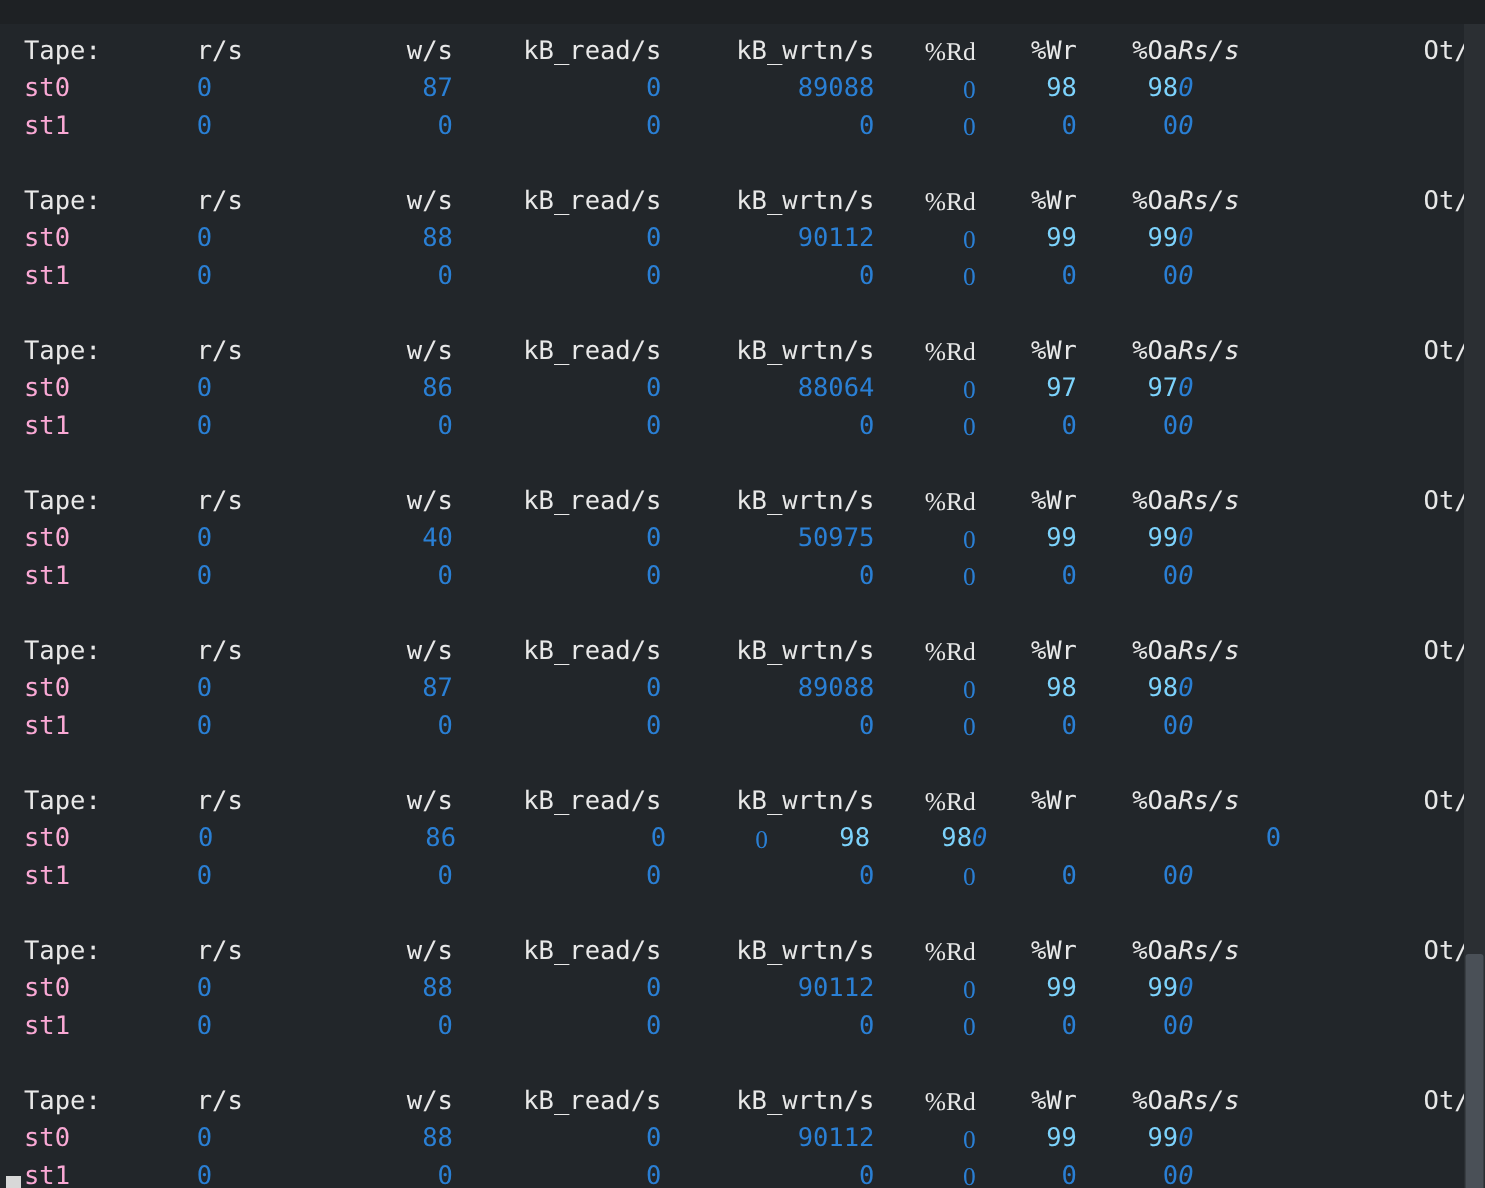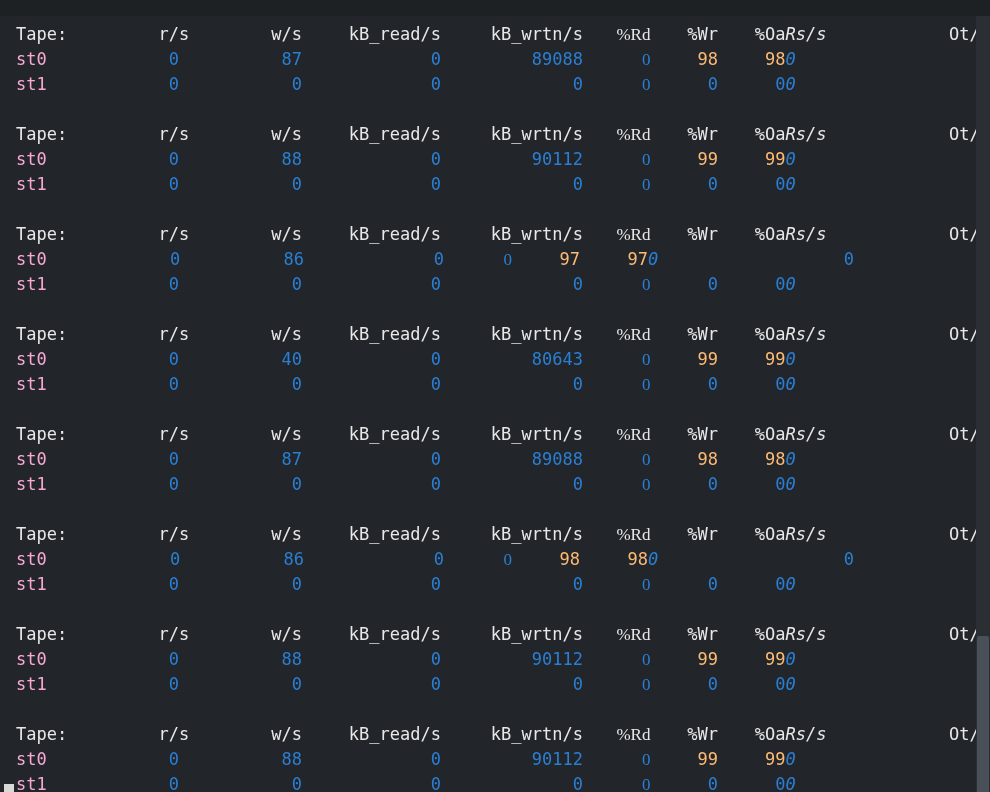--- a/index.html
+++ b/index.html
@@ -28,34 +28,34 @@
   .block {
     margin-bottom: 25px;
   }
   .row {
     display: flex;
     white-space: pre;
     height: 25px;
   }
   
   .c-label  { width: 116px; text-align: left; }
-  .c-rs     { width: 86px;  text-align: center; }
+  .c-rs     { width: 86px;  text-align: left; }
   .c-ws     { width: 86px;  text-align: right; }
   .c-kbr    { width: 140px; text-align: right; }
   .c-kbw    { width: 143px; text-align: right; }
   .c-rd     { width: 68px;  text-align: right; font-family: Liberation Serif, serif; }
   .c-wr     { width: 68px;  text-align: right; }
   .c-oa     { width: 68px;  text-align: right; }
   .c-rss    { width: 103px; text-align: left; font-style: italic; }
   .c-ots    { width: 103px; text-align: right; }
 
   .hdr { color: #e8e8e8; }
   .dev { color: #f9a8d4; }
   .num { color: #2a7fd4; }
-  .pct-red { color: #fdba74; }
+  .pct-red { color: #7dd3fc; }
   .scrollbar-track {
     position: absolute;
     top: 0;
     right: 0;
     width: 14px;
     height: 792px;
     background: #2b2f33;
   }
   .scrollbar-thumb {
     position: absolute;
@@ -82,26 +82,26 @@
         <div class="row"><span class="c-label dev">st0</span><span class="c-rs num">0</span><span class="c-ws num">87</span><span class="c-kbr num">0</span><span class="c-kbw num">89088</span><span class="c-rd num">0</span><span class="c-wr pct-red">98</span><span class="c-oa pct-red">98</span><span class="c-rss num">0</span><span class="c-ots num">0</span></div>
         <div class="row"><span class="c-label dev">st1</span><span class="c-rs num">0</span><span class="c-ws num">0</span><span class="c-kbr num">0</span><span class="c-kbw num">0</span><span class="c-rd num">0</span><span class="c-wr num">0</span><span class="c-oa num">0</span><span class="c-rss num">0</span><span class="c-ots num">0</span></div>
       </div>
       <div class="block">
         <div class="row"><span class="c-label hdr">Tape:</span><span class="c-rs hdr">r/s</span><span class="c-ws hdr">w/s</span><span class="c-kbr hdr">kB_read/s</span><span class="c-kbw hdr">kB_wrtn/s</span><span class="c-rd hdr">%Rd</span><span class="c-wr hdr">%Wr</span><span class="c-oa hdr">%Oa</span><span class="c-rss hdr">Rs/s</span><span class="c-ots hdr">Ot/s</span></div>
         <div class="row"><span class="c-label dev">st0</span><span class="c-rs num">0</span><span class="c-ws num">88</span><span class="c-kbr num">0</span><span class="c-kbw num">90112</span><span class="c-rd num">0</span><span class="c-wr pct-red">99</span><span class="c-oa pct-red">99</span><span class="c-rss num">0</span><span class="c-ots num">0</span></div>
         <div class="row"><span class="c-label dev">st1</span><span class="c-rs num">0</span><span class="c-ws num">0</span><span class="c-kbr num">0</span><span class="c-kbw num">0</span><span class="c-rd num">0</span><span class="c-wr num">0</span><span class="c-oa num">0</span><span class="c-rss num">0</span><span class="c-ots num">0</span></div>
       </div>
       <div class="block">
         <div class="row"><span class="c-label hdr">Tape:</span><span class="c-rs hdr">r/s</span><span class="c-ws hdr">w/s</span><span class="c-kbr hdr">kB_read/s</span><span class="c-kbw hdr">kB_wrtn/s</span><span class="c-rd hdr">%Rd</span><span class="c-wr hdr">%Wr</span><span class="c-oa hdr">%Oa</span><span class="c-rss hdr">Rs/s</span><span class="c-ots hdr">Ot/s</span></div>
-        <div class="row"><span class="c-label dev">st0</span><span class="c-rs num">0</span><span class="c-ws num">86</span><span class="c-kbr num">0</span><span class="c-rd num">0</span><span class="c-wr pct-red">97</span><span class="c-oa pct-red">97</span><span class="c-rss num">0</span><span class="c-ots num">0</span></div>
+        <div class="row"><span class="c-label dev">st0</span><span class="c-rs num">0</span><span class="c-ws num">86</span><span class="c-kbr num">0</span><span class="c-kbw num">88064</span><span class="c-rd num">0</span><span class="c-wr pct-red">97</span><span class="c-oa pct-red">97</span><span class="c-rss num">0</span><span class="c-ots num">0</span></div>
         <div class="row"><span class="c-label dev">st1</span><span class="c-rs num">0</span><span class="c-ws num">0</span><span class="c-kbr num">0</span><span class="c-kbw num">0</span><span class="c-rd num">0</span><span class="c-wr num">0</span><span class="c-oa num">0</span><span class="c-rss num">0</span><span class="c-ots num">0</span></div>
       </div>
       <div class="block">
         <div class="row"><span class="c-label hdr">Tape:</span><span class="c-rs hdr">r/s</span><span class="c-ws hdr">w/s</span><span class="c-kbr hdr">kB_read/s</span><span class="c-kbw hdr">kB_wrtn/s</span><span class="c-rd hdr">%Rd</span><span class="c-wr hdr">%Wr</span><span class="c-oa hdr">%Oa</span><span class="c-rss hdr">Rs/s</span><span class="c-ots hdr">Ot/s</span></div>
-        <div class="row"><span class="c-label dev">st0</span><span class="c-rs num">0</span><span class="c-ws num">40</span><span class="c-kbr num">0</span><span class="c-kbw num">80643</span><span class="c-rd num">0</span><span class="c-wr pct-red">99</span><span class="c-oa pct-red">99</span><span class="c-rss num">0</span><span class="c-ots num">0</span></div>
+        <div class="row"><span class="c-label dev">st0</span><span class="c-rs num">0</span><span class="c-ws num">40</span><span class="c-kbr num">0</span><span class="c-kbw num">50975</span><span class="c-rd num">0</span><span class="c-wr pct-red">99</span><span class="c-oa pct-red">99</span><span class="c-rss num">0</span><span class="c-ots num">0</span></div>
         <div class="row"><span class="c-label dev">st1</span><span class="c-rs num">0</span><span class="c-ws num">0</span><span class="c-kbr num">0</span><span class="c-kbw num">0</span><span class="c-rd num">0</span><span class="c-wr num">0</span><span class="c-oa num">0</span><span class="c-rss num">0</span><span class="c-ots num">0</span></div>
       </div>
       <div class="block">
         <div class="row"><span class="c-label hdr">Tape:</span><span class="c-rs hdr">r/s</span><span class="c-ws hdr">w/s</span><span class="c-kbr hdr">kB_read/s</span><span class="c-kbw hdr">kB_wrtn/s</span><span class="c-rd hdr">%Rd</span><span class="c-wr hdr">%Wr</span><span class="c-oa hdr">%Oa</span><span class="c-rss hdr">Rs/s</span><span class="c-ots hdr">Ot/s</span></div>
         <div class="row"><span class="c-label dev">st0</span><span class="c-rs num">0</span><span class="c-ws num">87</span><span class="c-kbr num">0</span><span class="c-kbw num">89088</span><span class="c-rd num">0</span><span class="c-wr pct-red">98</span><span class="c-oa pct-red">98</span><span class="c-rss num">0</span><span class="c-ots num">0</span></div>
         <div class="row"><span class="c-label dev">st1</span><span class="c-rs num">0</span><span class="c-ws num">0</span><span class="c-kbr num">0</span><span class="c-kbw num">0</span><span class="c-rd num">0</span><span class="c-wr num">0</span><span class="c-oa num">0</span><span class="c-rss num">0</span><span class="c-ots num">0</span></div>
       </div>
       <div class="block">
         <div class="row"><span class="c-label hdr">Tape:</span><span class="c-rs hdr">r/s</span><span class="c-ws hdr">w/s</span><span class="c-kbr hdr">kB_read/s</span><span class="c-kbw hdr">kB_wrtn/s</span><span class="c-rd hdr">%Rd</span><span class="c-wr hdr">%Wr</span><span class="c-oa hdr">%Oa</span><span class="c-rss hdr">Rs/s</span><span class="c-ots hdr">Ot/s</span></div>
         <div class="row"><span class="c-label dev">st0</span><span class="c-rs num">0</span><span class="c-ws num">86</span><span class="c-kbr num">0</span><span class="c-rd num">0</span><span class="c-wr pct-red">98</span><span class="c-oa pct-red">98</span><span class="c-rss num">0</span><span class="c-ots num">0</span></div>

